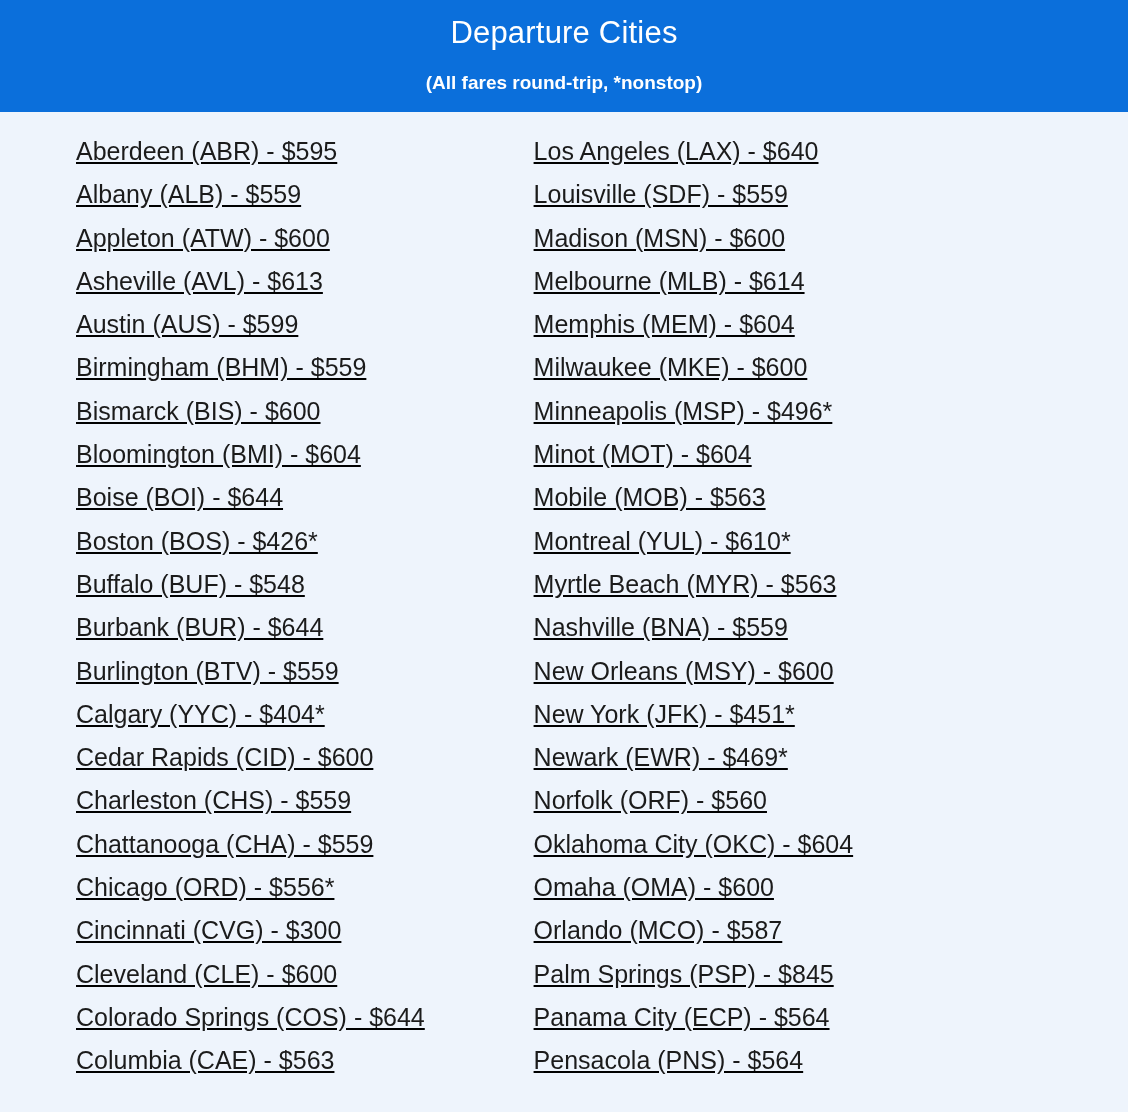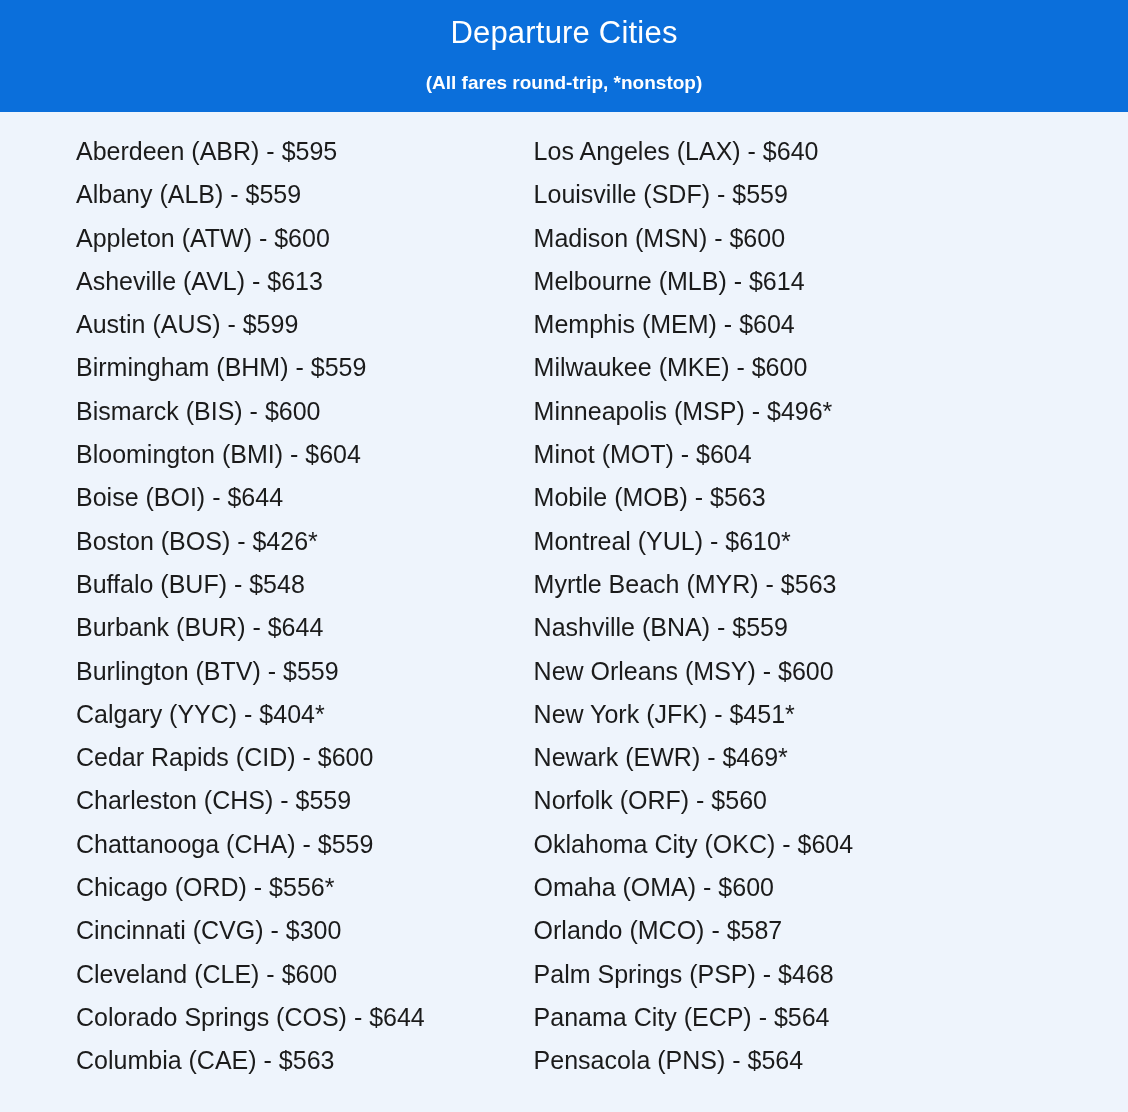--- a/index.html
+++ b/index.html
@@ -37,20 +37,21 @@
     color: #ffffff;
     font-size: 19px;
     font-weight: bold;
     line-height: 26px;
     margin-top: 18px;
   }
   .columns {
     display: flex;
     flex-direction: row;
     padding: 18px 8px 0 0;
+    text-decoration: underline;
   }
   .col {
     box-sizing: border-box;
   }
   .col-left {
     width: 519px;
     padding-left: 76px;
   }
   .col-right {
     width: 609px;
@@ -113,19 +114,19 @@
       <div class="city-row">Montreal (YUL) - $610*</div>
       <div class="city-row">Myrtle Beach (MYR) - $563</div>
       <div class="city-row">Nashville (BNA) - $559</div>
       <div class="city-row">New Orleans (MSY) - $600</div>
       <div class="city-row">New York (JFK) - $451*</div>
       <div class="city-row">Newark (EWR) - $469*</div>
       <div class="city-row">Norfolk (ORF) - $560</div>
       <div class="city-row">Oklahoma City (OKC) - $604</div>
       <div class="city-row">Omaha (OMA) - $600</div>
       <div class="city-row">Orlando (MCO) - $587</div>
-      <div class="city-row">Palm Springs (PSP) - $468</div>
+      <div class="city-row">Palm Springs (PSP) - $845</div>
       <div class="city-row">Panama City (ECP) - $564</div>
       <div class="city-row">Pensacola (PNS) - $564</div>
     </div>
   </div>
 
 </div>
 
 </body></html>

